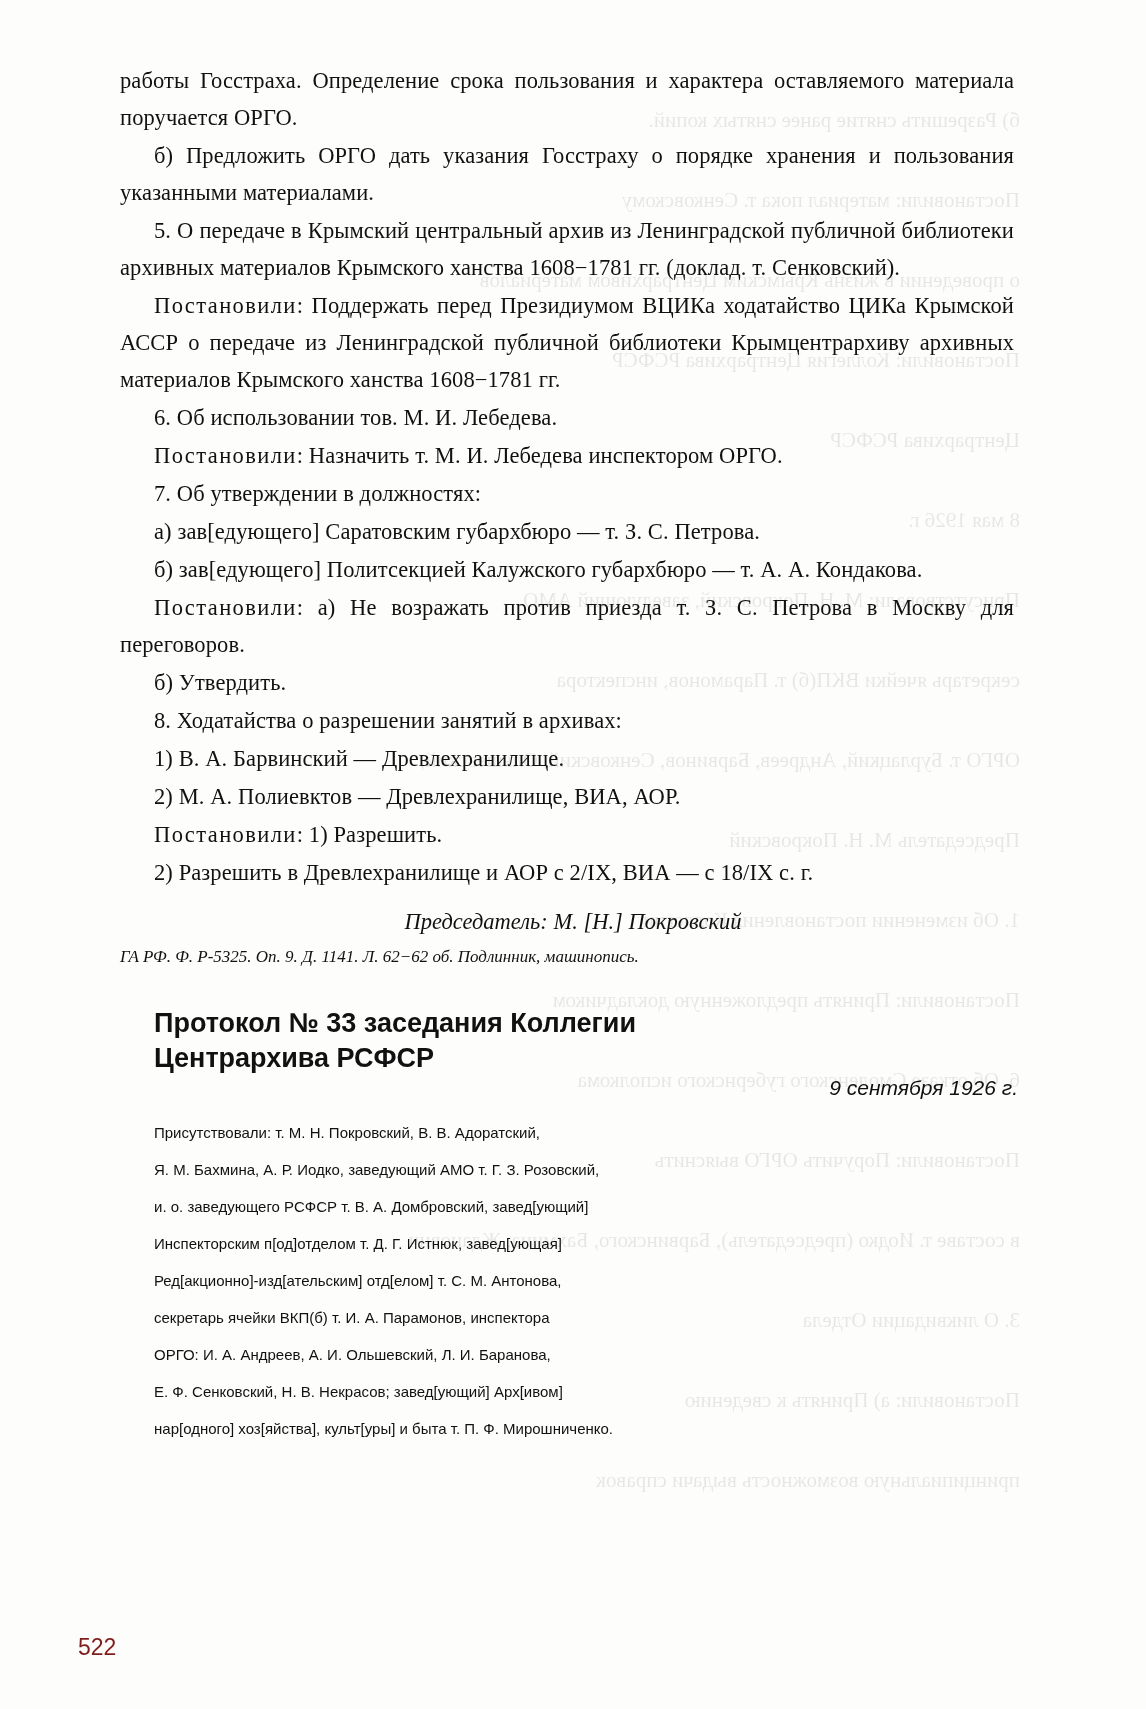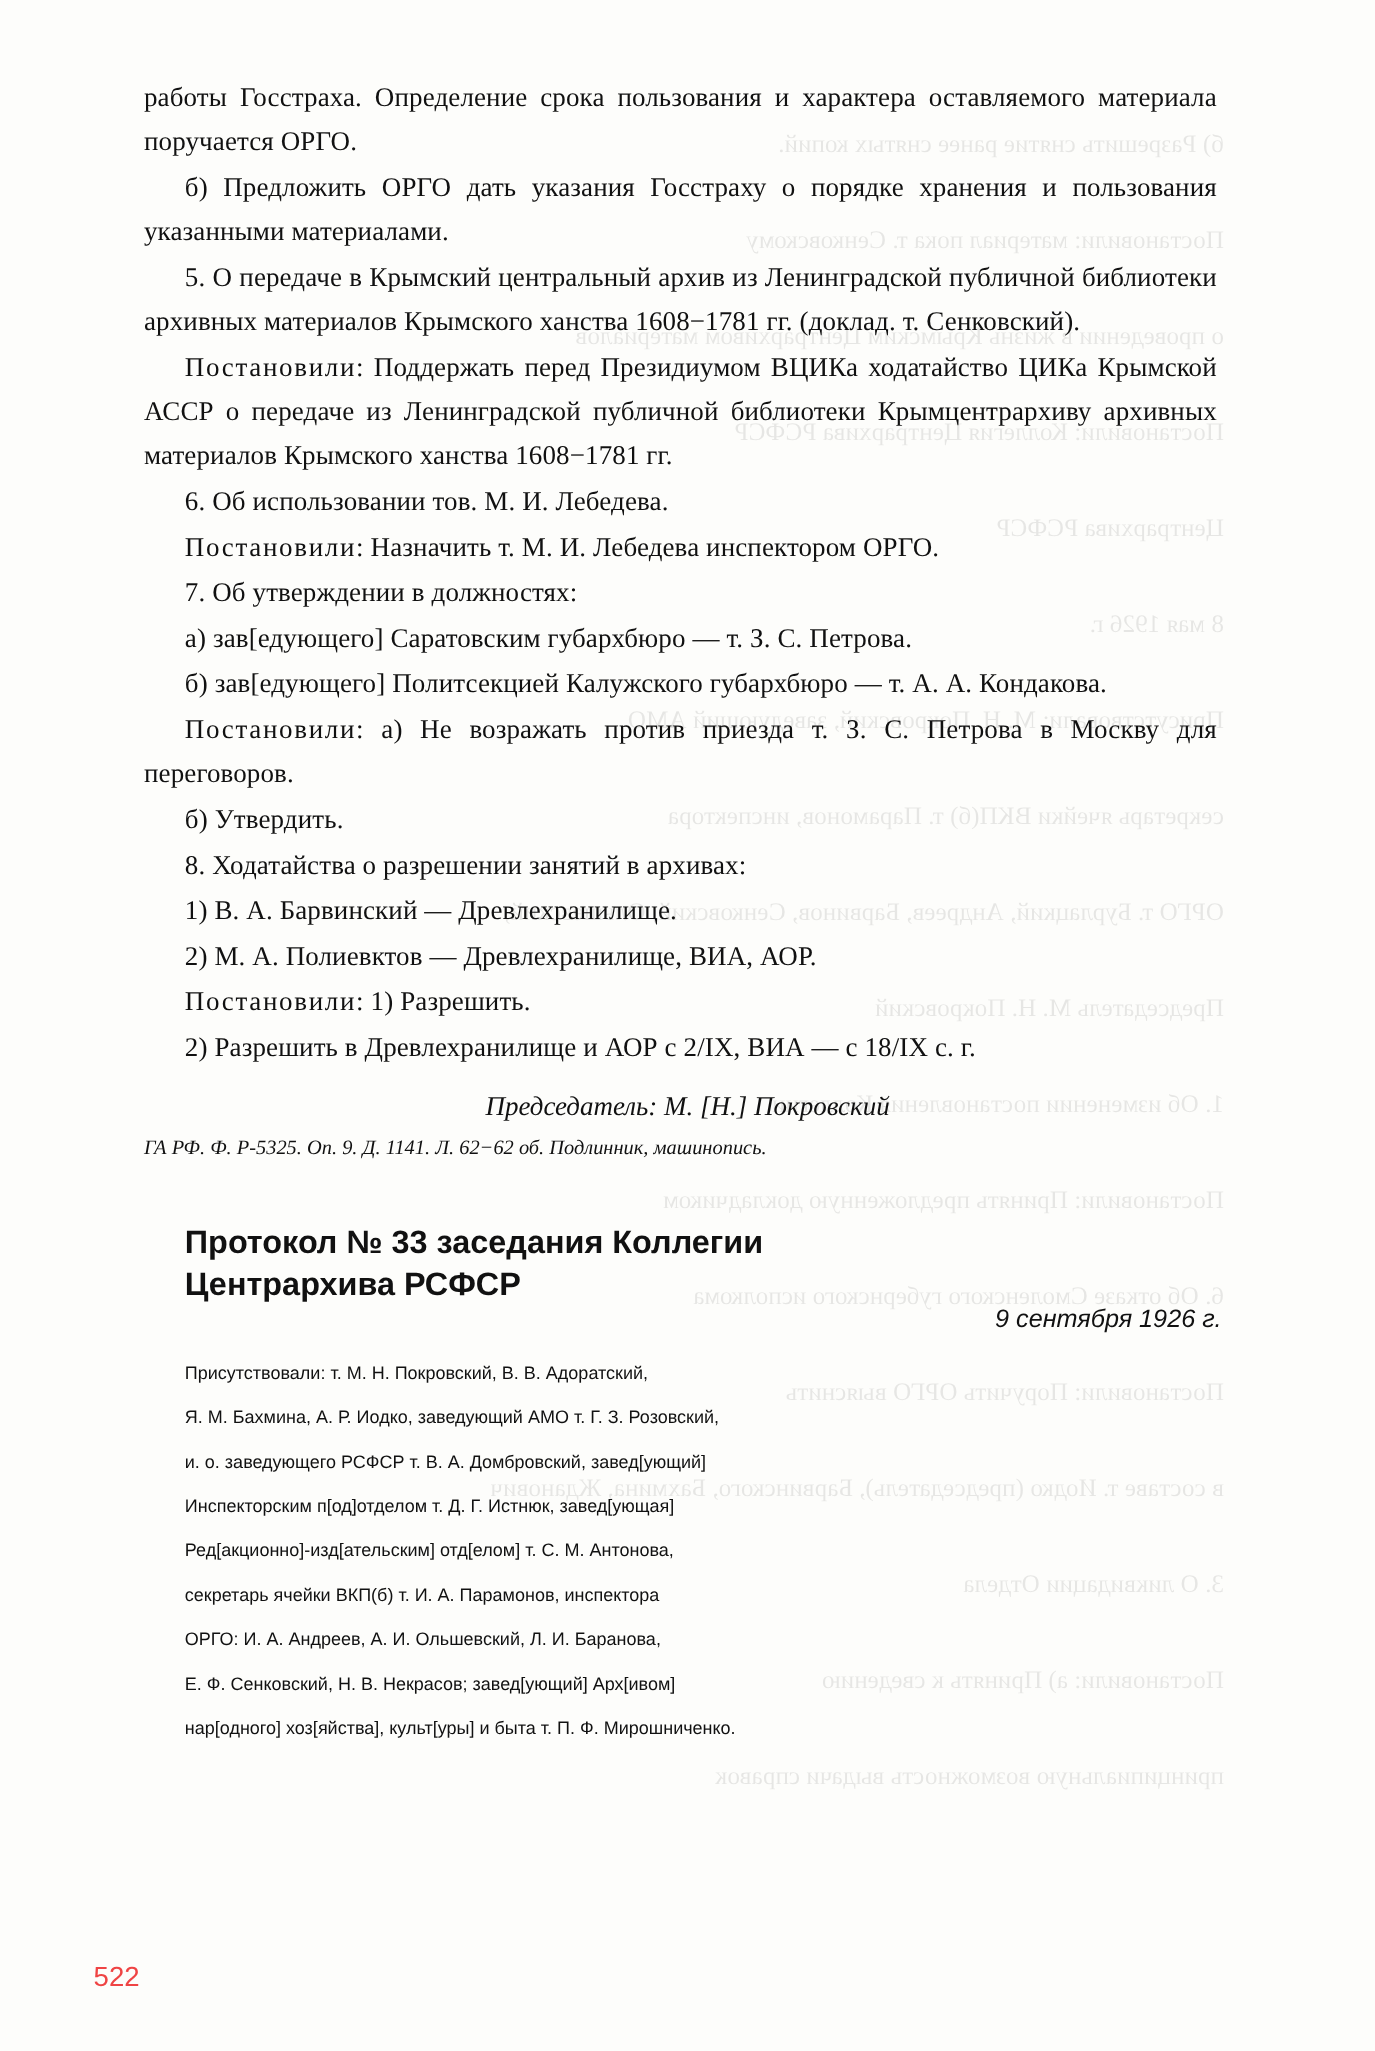--- a/index.html
+++ b/index.html
@@ -49,21 +49,21 @@
     font-size: 22.5px;
     line-height: 37px;
     text-align: justify;
     text-justify: inter-word;
     letter-spacing: 0.1px;
   }
   p.ind { text-indent: 34px; }
   .ital { }
   .sp { letter-spacing: 1.4px; }
   .title-block {
-    margin-top: 44px;
+    margin-top: 32px;
     font-family: "Liberation Sans", sans-serif;
     font-weight: bold;
     font-size: 27px;
     line-height: 35px;
     padding-left: 34px;
   }
   .date-line {
     font-family: "Liberation Sans", sans-serif;
     font-style: italic;
     font-size: 21px;
@@ -89,21 +89,21 @@
     font-style: italic;
     font-size: 17px;
     line-height: 34px;
   }
   .folio {
     position: absolute;
     left: 78px;
     bottom: 48px;
     font-family: "Liberation Sans", sans-serif;
     font-size: 23px;
-    color: #ef4444;
+    color: #7f1d1d;
   }
 </style>
 </head>
 <body>
 
 <div class="page">
 
   <div class="bleed">б) Разрешить снятие ранее снятых копий.
 
 Постановили: материал пока т. Сенковскому

